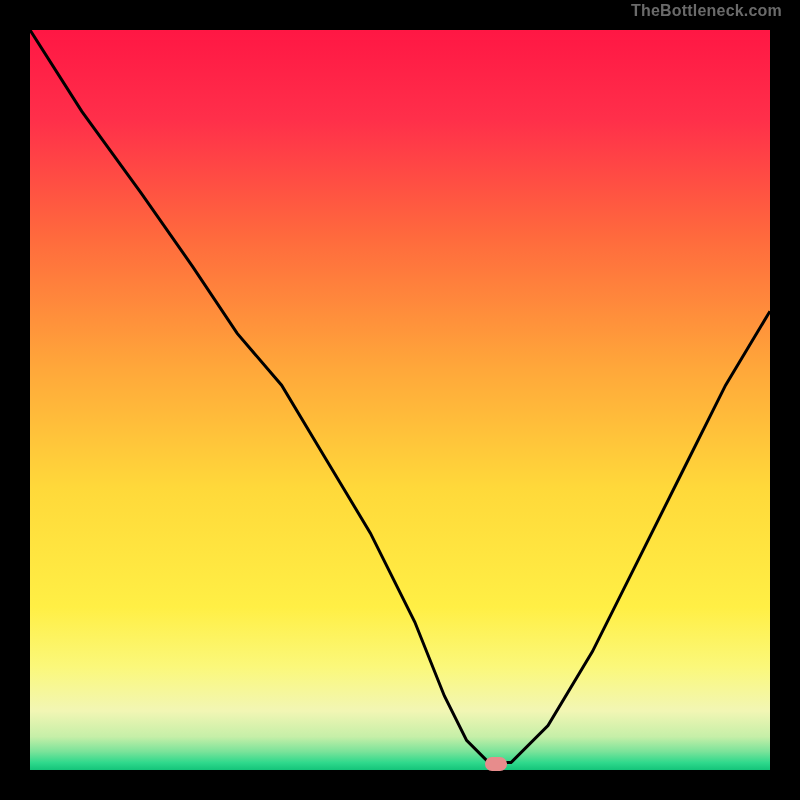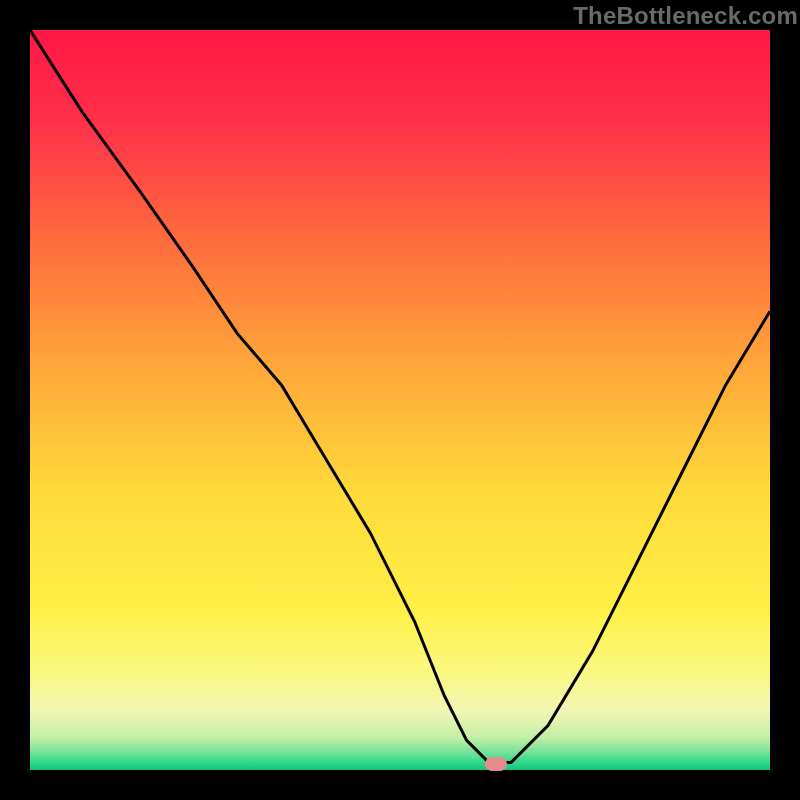--- a/index.html
+++ b/index.html
@@ -6,23 +6,23 @@
   html, body { width: 800px; height: 800px; overflow: hidden; background: #000; }
   .frame {
     position: relative;
     width: 800px;
     height: 800px;
     background: #000;
   }
   .watermark {
     position: absolute;
     top: 2px;
-    right: 2px;
+    right: 18px;
     font-family: Arial, Helvetica, sans-serif;
-    font-size: 24px;
+    font-size: 16px;
     font-weight: 600;
     color: #6a6a6a;
     letter-spacing: 0.2px;
     z-index: 5;
   }
   .plot {
     position: absolute;
     left: 30px;
     top: 30px;
     width: 740px;

